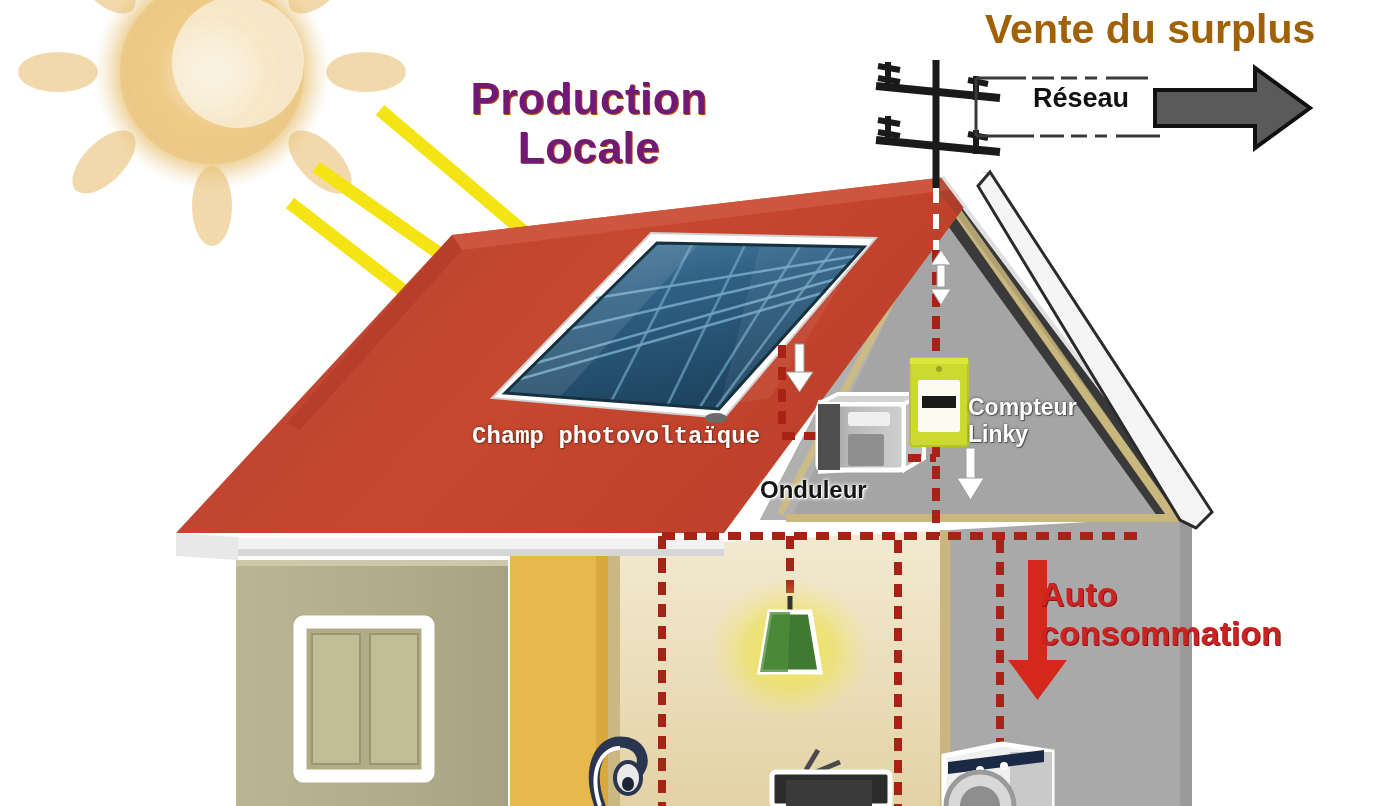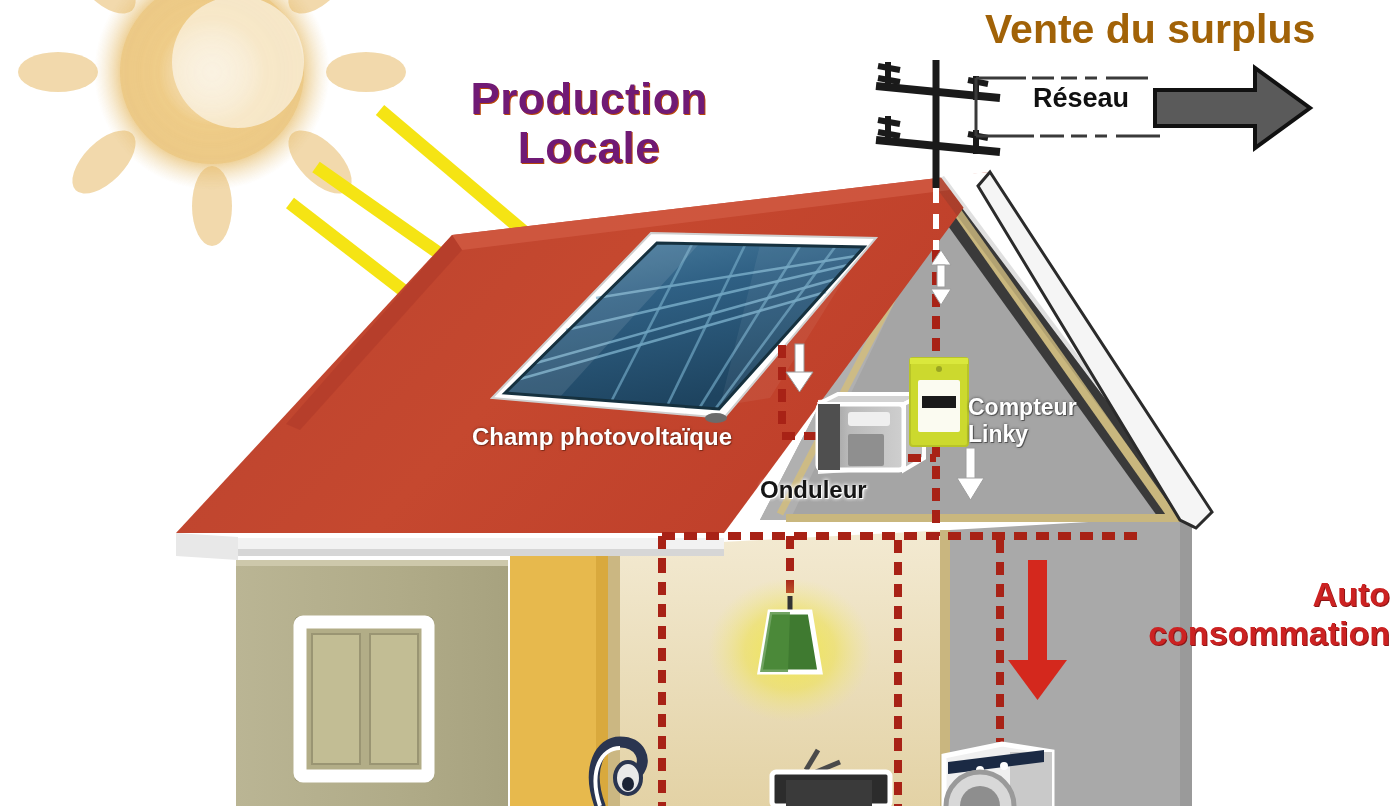--- a/index.html
+++ b/index.html
@@ -31,30 +31,31 @@
     letter-spacing:0px;
   }
   .t-reseau{
     left:997px;top:83px;
     font-size:27px;font-weight:bold;
     color:#111111;
     margin-left:36px;
   }
   .t-auto{
     left:1040px;top:575px;width:350px;
-    text-align:right;
+    text-align:left;
     font-size:34px;font-weight:bold;line-height:1.15;
     color:#cc2222;
     text-shadow:1px 1px 0 #8d1414;
   }
   .t-champ{
     left:472px;top:423px;
     font-size:24px;font-weight:bold;
     color:#ffffff;
     text-shadow:0 0 3px rgba(60,20,10,.55),1px 1px 0 rgba(90,30,15,.5);
+    font-family:Liberation Mono, monospace;
   }
   .t-compteur{
     left:968px;top:367px;width:120px;
     font-size:23px;font-weight:bold;line-height:1.18;
     color:#ffffff;
     text-shadow:0 0 3px rgba(40,40,40,.75),1px 1px 0 rgba(50,50,50,.6);
     margin-top:27px;
   }
   .t-onduleur{
     left:760px;top:476px;

